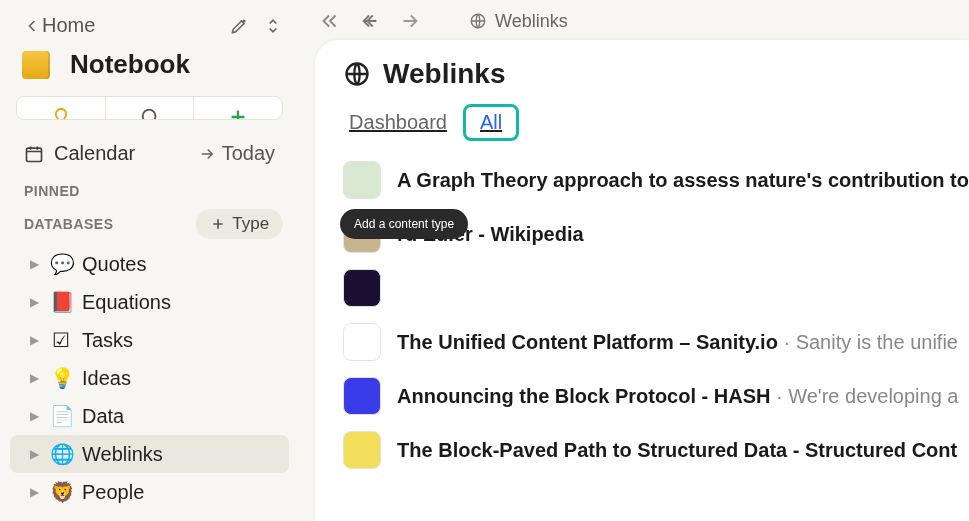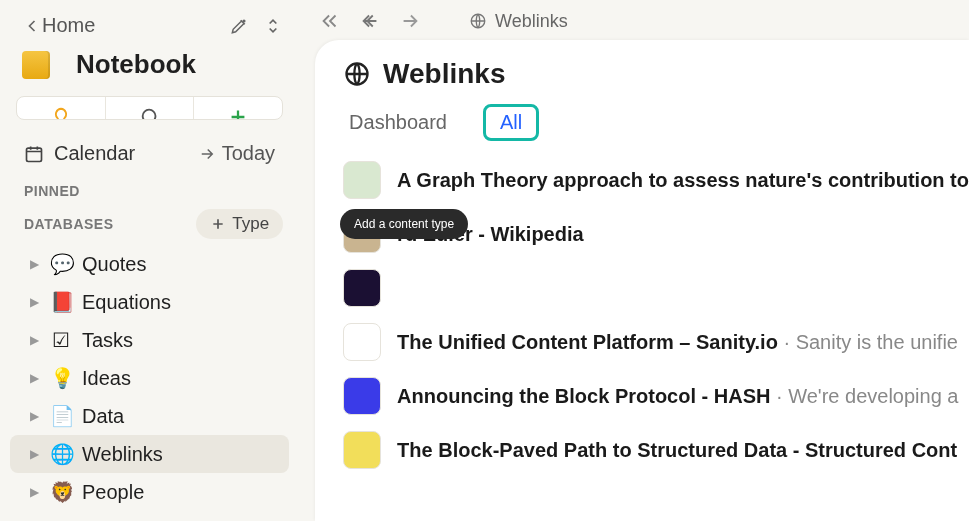--- a/index.html
+++ b/index.html
@@ -25,21 +25,21 @@
   justify-content: space-between;
   padding: 4px 16px 8px 22px;
 }
 .home-group { display: flex; align-items: center; color: #555; cursor: pointer; }
 .home-group span { font-size: 20px; }
 .top-icons { display: flex; gap: 14px; color: #666; }
 .top-icons svg { width: 20px; height: 20px; }
 .notebook-row {
   display: flex;
   align-items: center;
-  gap: 26px;
+  gap: 20px;
   padding: 4px 16px 12px 22px;
 }
 .nb-icon {
   width: 28px; height: 28px;
   background: linear-gradient(#f5c542,#e8a912);
   border-radius: 4px;
   box-shadow: inset -2px 0 0 rgba(0,0,0,.1);
 }
 .nb-title { font-size: 26px; font-weight: 700; }
 .action-bar {
@@ -140,21 +140,21 @@
   background: #fff;
   border-top-left-radius: 24px;
   margin-left: 16px;
   flex: 1;
   padding: 18px 0 0 28px;
   box-shadow: -1px -1px 3px rgba(0,0,0,.04);
   overflow: hidden;
 }
 .page-title-row { display: flex; align-items: center; gap: 12px; margin-bottom: 14px;}
 .page-title { font-size: 28px; font-weight: 800; }
-.tabs-row { display:flex; align-items:center; gap:30px; margin-bottom: 12px; }
+.tabs-row { display:flex; align-items:center; gap:10px; margin-bottom: 12px; text-decoration: underline; }
 .tab-dash { font-size: 20px; color: #666; padding: 4px 6px; }
 .tab-all {
   font-size: 20px;
   color: #2462ff;
   border: 3px solid #14b8a6;
   border-radius: 8px;
   padding: 4px 14px;
 }
 .weblink-row {
   display: flex;

